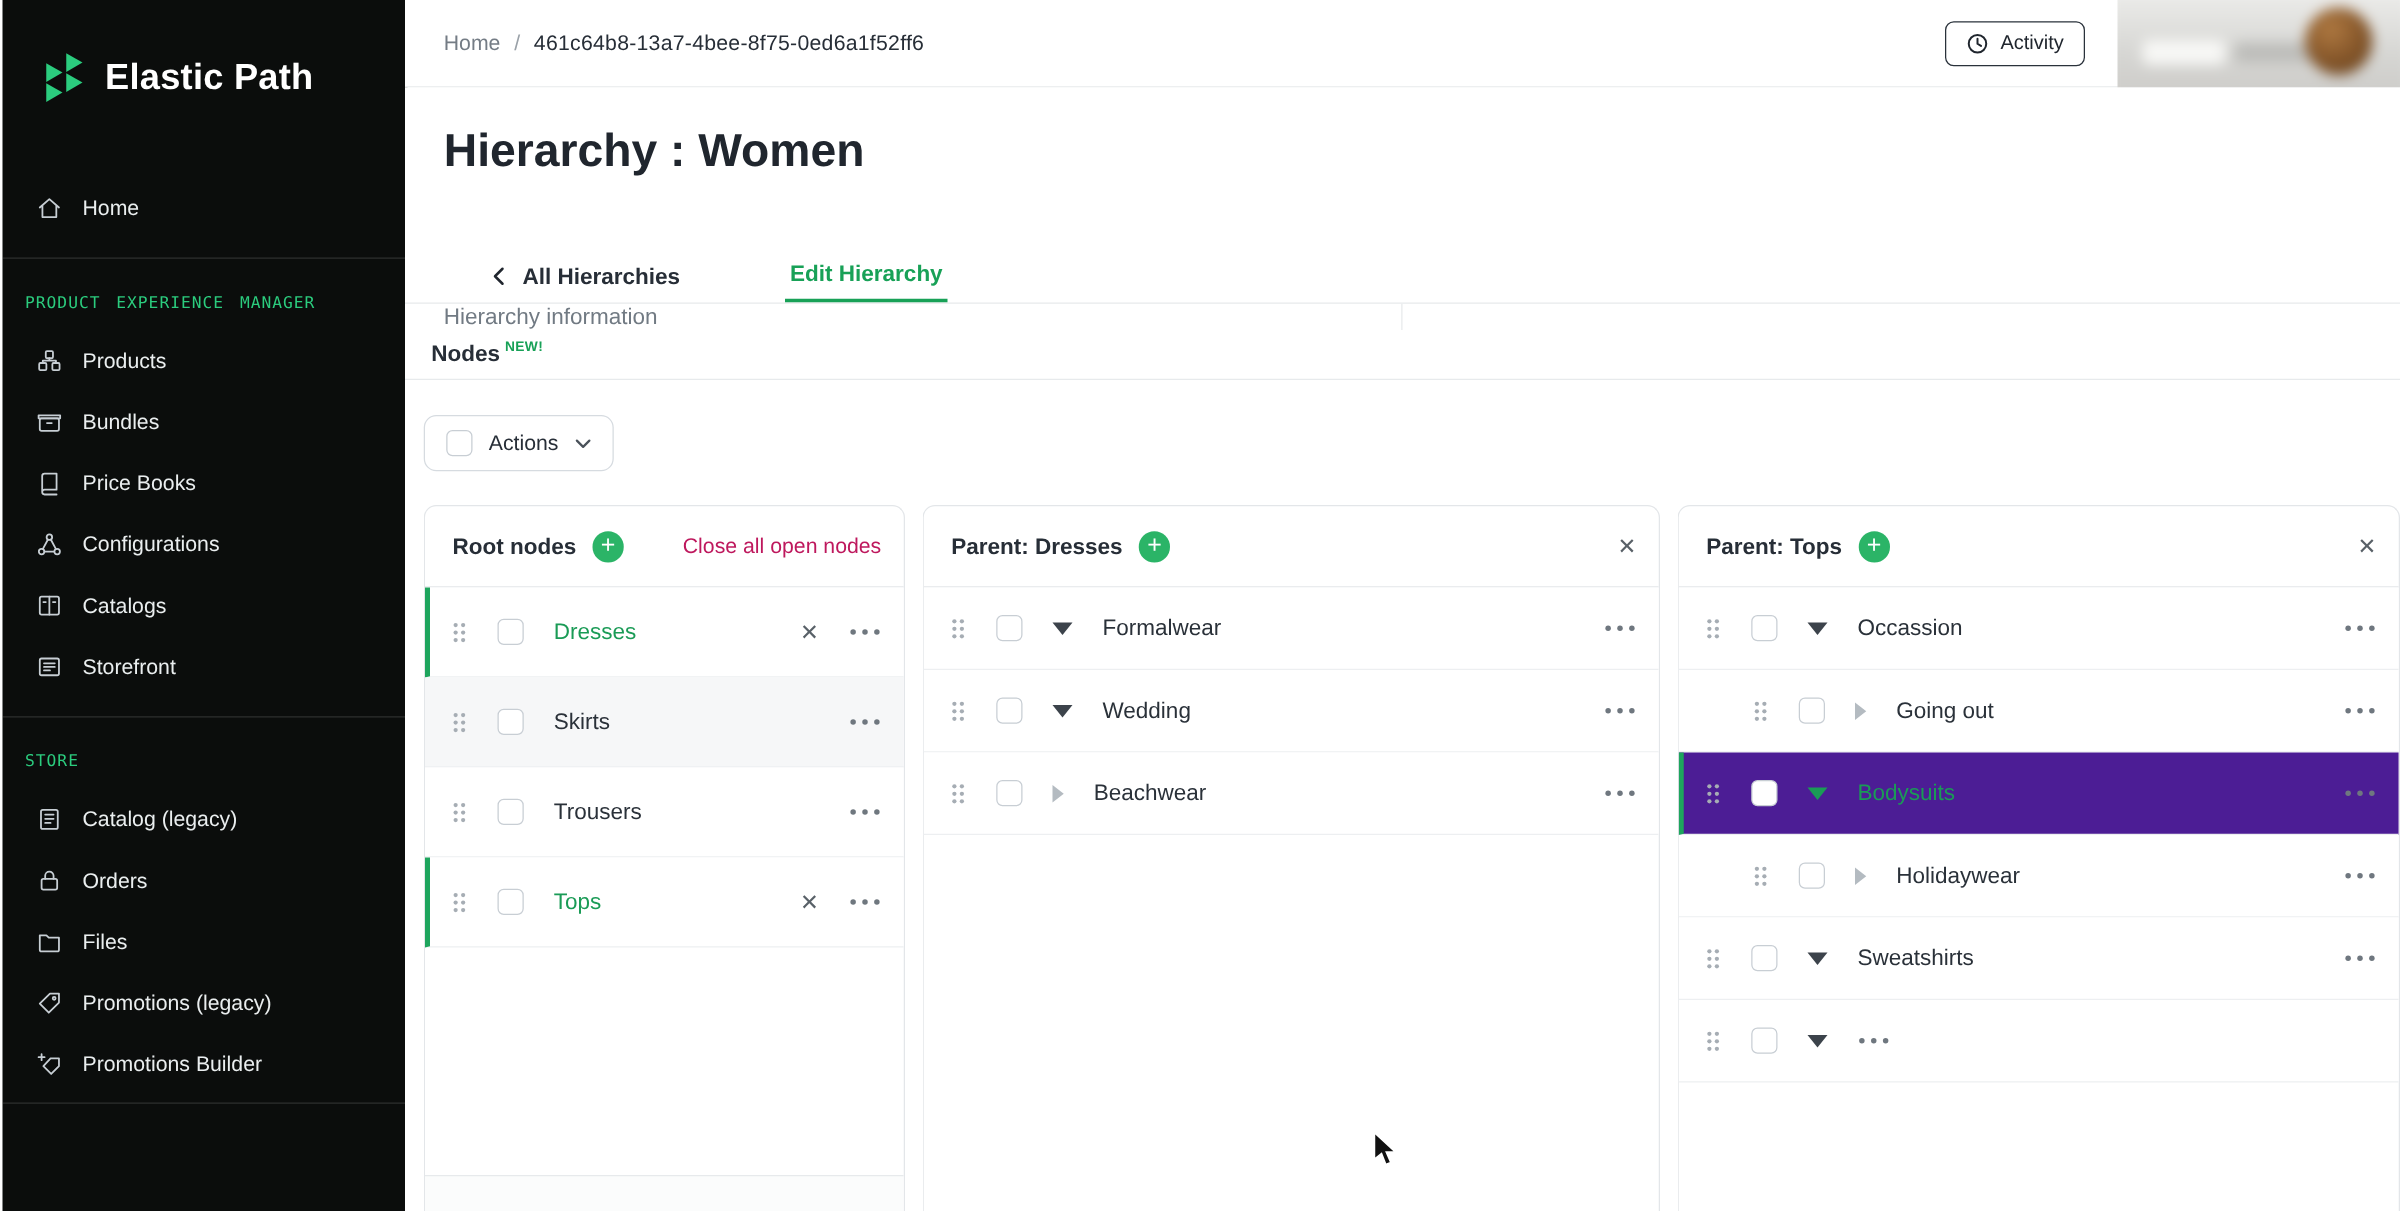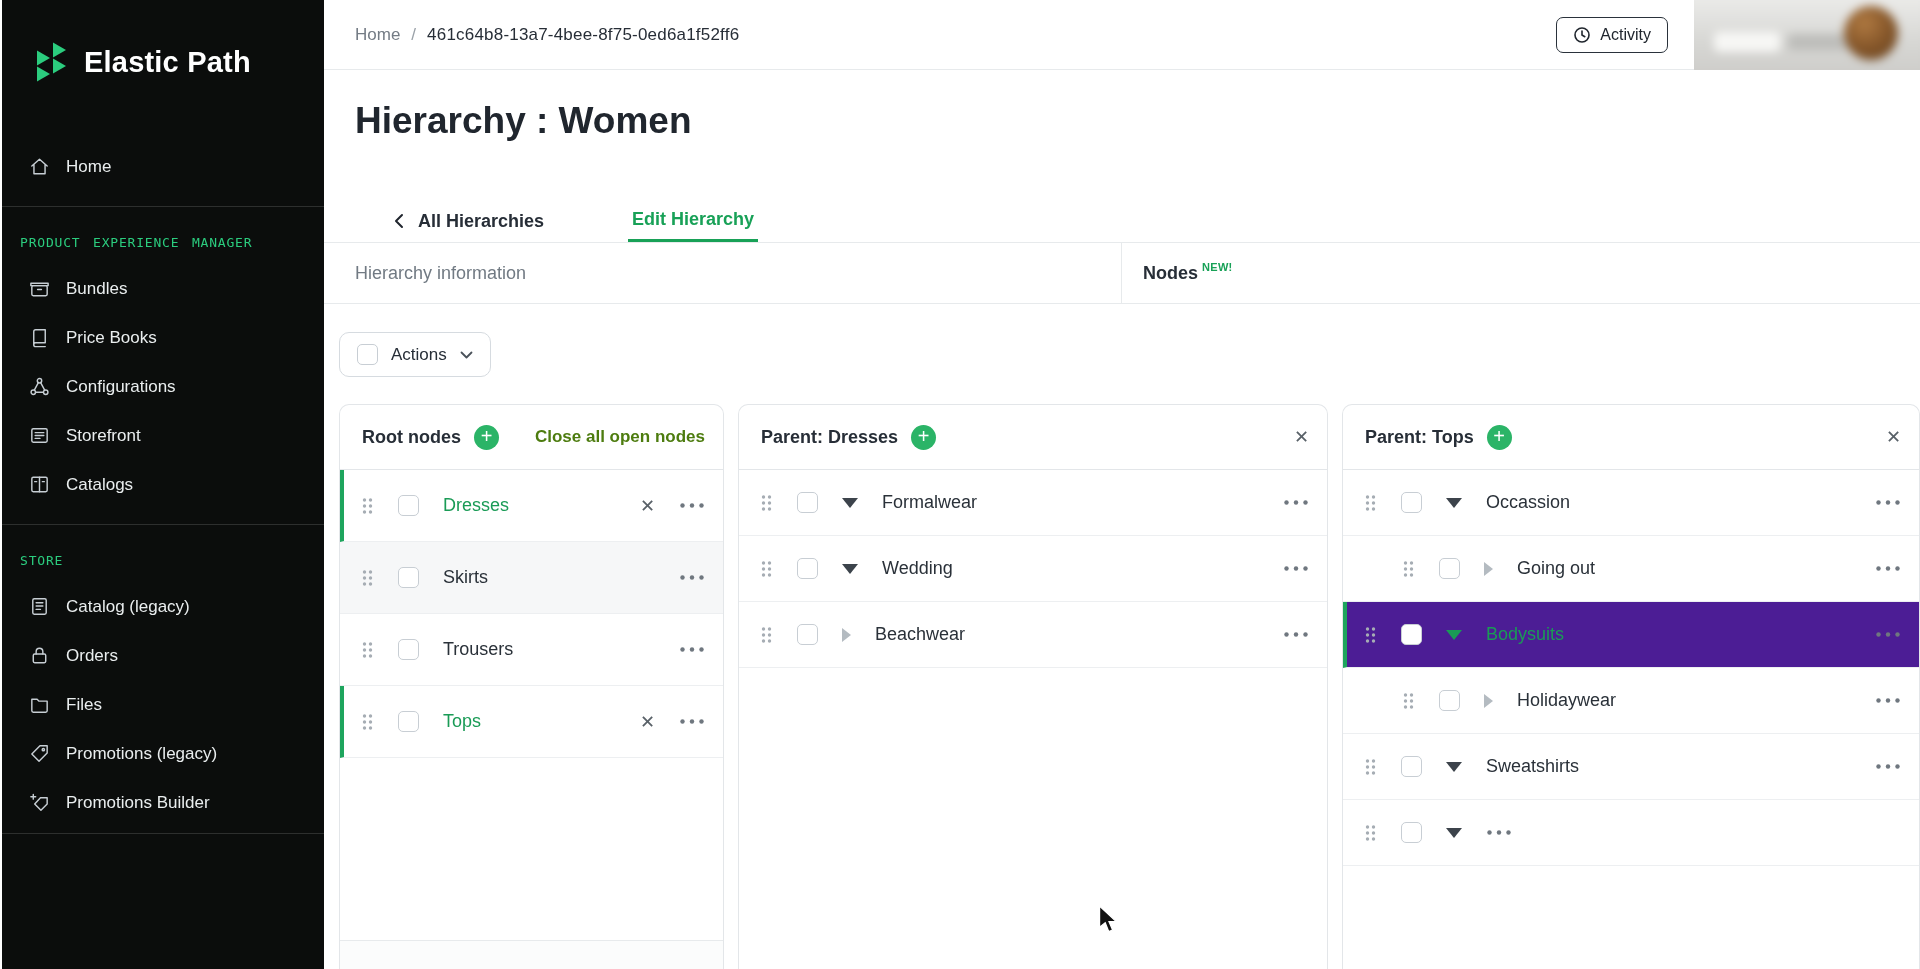--- a/index.html
+++ b/index.html
@@ -44,21 +44,21 @@
   .main { position:absolute; left:324px; top:70px; right:0; bottom:0; background:#fff; }
   .page-title { position:absolute; left:31px; top:30px; font-size:37px; font-weight:700; color:#20262e; }
 
   .tabs-row { position:absolute; left:0; right:0; top:130px; height:42px;
               display:flex; align-items:stretch; padding-left:70px; }
   .tab { display:flex; align-items:center; gap:14px; font-size:18px; font-weight:600;
          color:#272e37; cursor:pointer; }
   .tab.active { color:#18a157; border-bottom:3px solid #18a157; margin-left:84px; padding:0 4px; }
 
   .acc-row { position:absolute; left:0; right:0; top:172px; height:62px;
-             border-top:1px solid #e7eaec; border-bottom:1px solid #e7eaec; display:flex; }
+             border-top:1px solid #e7eaec; border-bottom:1px solid #e7eaec; display:flex;flex-direction:column; }
   .acc-left { width:798px; border-right:1px solid #e7eaec; display:flex; align-items:center;
               padding-left:31px; color:#717a83; font-size:18px; cursor:pointer; }
   .acc-right { flex:1; display:flex; align-items:center; padding-left:21px;
                font-size:18px; font-weight:600; color:#272e37; cursor:pointer; }
   .new-badge { color:#18a157; font-size:11px; font-weight:700; margin-left:4px;
                position:relative; top:-6px; letter-spacing:.3px; }
 
   .actions-box { position:absolute; left:15px; top:262px; height:45px; display:inline-flex;
                  align-items:center; gap:13px; padding:0 17px; border:1px solid #d6dbe0;
                  border-radius:10px; background:#fff; cursor:pointer; }
@@ -74,21 +74,21 @@
   .panel-root { width:385px; }
   .panel-dresses { width:590px; }
   .panel-tops { flex:1; }
   .panel-header { height:65px; flex:0 0 65px; border-bottom:1px solid #e3e6e9;
                   display:flex; align-items:center; padding:0 18px 0 22px; gap:13px; }
   .panel-title { font-size:18px; font-weight:600; color:#272e37; }
   .plus-btn { width:25px; height:25px; border-radius:50%; background:#2bb467; color:#fff;
               display:flex; align-items:center; justify-content:center; font-size:20px;
               line-height:1; cursor:pointer; padding-bottom:2px; }
   .header-spacer { flex:1; }
-  .close-all { color:#4d7c0f; font-size:17px; cursor:pointer; white-space:nowrap;font-weight:bold; }
+  .close-all { color:#be185d; font-size:17px; cursor:pointer; white-space:nowrap; }
   .panel-x, .row-x { color:#596168; font-size:18px; cursor:pointer; line-height:1; }
 
   .node-row { display:flex; align-items:center; gap:24px; padding:0 18px 0 21px;
               border-bottom:1px solid #edeff1; background:#fff; flex:0 0 auto; }
   .panel-root .node-row { height:72px; }
   .panel-dresses .node-row, .panel-tops .node-row { height:66px; }
   .node-row.shaded { background:#f6f7f8; }
   .node-row.open, .node-row.sel { border-left:4px solid #1ea55d; padding-left:17px; }
   .node-row.sel { background:#4c1d95; }
   .node-row.open .node-label, .node-row.sel .node-label { color:#1a9b56; }
@@ -126,20 +126,29 @@
           <path d="M4 11.5 12 4.5l8 7M6.2 10v9.5h11.6V10"></path>
         </svg>
       <span>Home</span>
     </div>
 
     <div class="side-divider"></div>
     <div class="section-label">PRODUCT EXPERIENCE MANAGER</div>
 
     <div class="nav-item">
       <svg class="side-ic" width="23" height="23" viewBox="0 0 24 24">
+          <rect x="9" y="4" width="6" height="6" rx="1"></rect>
+          <rect x="3.5" y="14" width="6" height="6" rx="1"></rect>
+          <rect x="14.5" y="14" width="6" height="6" rx="1"></rect>
+          <path d="M12 10v2M6.5 14v-2h11v2"></path>
+        </svg>
+      <span>Products</span>
+    </div>
+    <div class="nav-item">
+      <svg class="side-ic" width="23" height="23" viewBox="0 0 24 24">
           <rect x="4" y="9" width="16" height="10.5" rx="1.5"></rect>
           <path d="M3 6.5h18v2.5H3zM10 13h4"></path>
         </svg>
       <span>Bundles</span>
     </div>
     <div class="nav-item">
       <svg class="side-ic" width="23" height="23" viewBox="0 0 24 24">
           <path d="M6 19.5V6a2 2 0 0 1 2-2h10v13.5H8a2 2 0 0 0-2 2zm0 0a2 2 0 0 0 2 2h10"></path>
         </svg>
       <span>Price Books</span>
@@ -148,31 +157,31 @@
       <svg class="side-ic" width="23" height="23" viewBox="0 0 24 24">
           <circle cx="12" cy="6" r="2.3"></circle>
           <circle cx="5.5" cy="18" r="2.3"></circle>
           <circle cx="18.5" cy="18" r="2.3"></circle>
           <path d="M10.8 7.9 6.6 15.8M13.2 7.9l4.2 7.9M8 18h8"></path>
         </svg>
       <span>Configurations</span>
     </div>
     <div class="nav-item">
       <svg class="side-ic" width="23" height="23" viewBox="0 0 24 24">
+          <rect x="4" y="4.5" width="16" height="15" rx="1.5"></rect>
+          <path d="M12 4.5v15M7 9h2M15 9h2"></path>
+        </svg>
+      <span>Catalogs</span>
+    </div>
+    <div class="nav-item">
+      <svg class="side-ic" width="23" height="23" viewBox="0 0 24 24">
           <rect x="4" y="5" width="16" height="14" rx="1.5"></rect>
           <path d="M7.5 9h9M7.5 12h9M7.5 15h5"></path>
         </svg>
       <span>Storefront</span>
-    </div>
-    <div class="nav-item">
-      <svg class="side-ic" width="23" height="23" viewBox="0 0 24 24">
-          <rect x="4" y="4.5" width="16" height="15" rx="1.5"></rect>
-          <path d="M12 4.5v15M7 9h2M15 9h2"></path>
-        </svg>
-      <span>Catalogs</span>
     </div>
 
     <div class="side-divider"></div>
     <div class="section-label">STORE</div>
 
     <div class="nav-item">
       <svg class="side-ic" width="23" height="23" viewBox="0 0 24 24">
           <rect x="5" y="4" width="14" height="16" rx="1.5"></rect>
           <path d="M8.5 8h7M8.5 11.5h7M8.5 15h4.5"></path>
         </svg>

